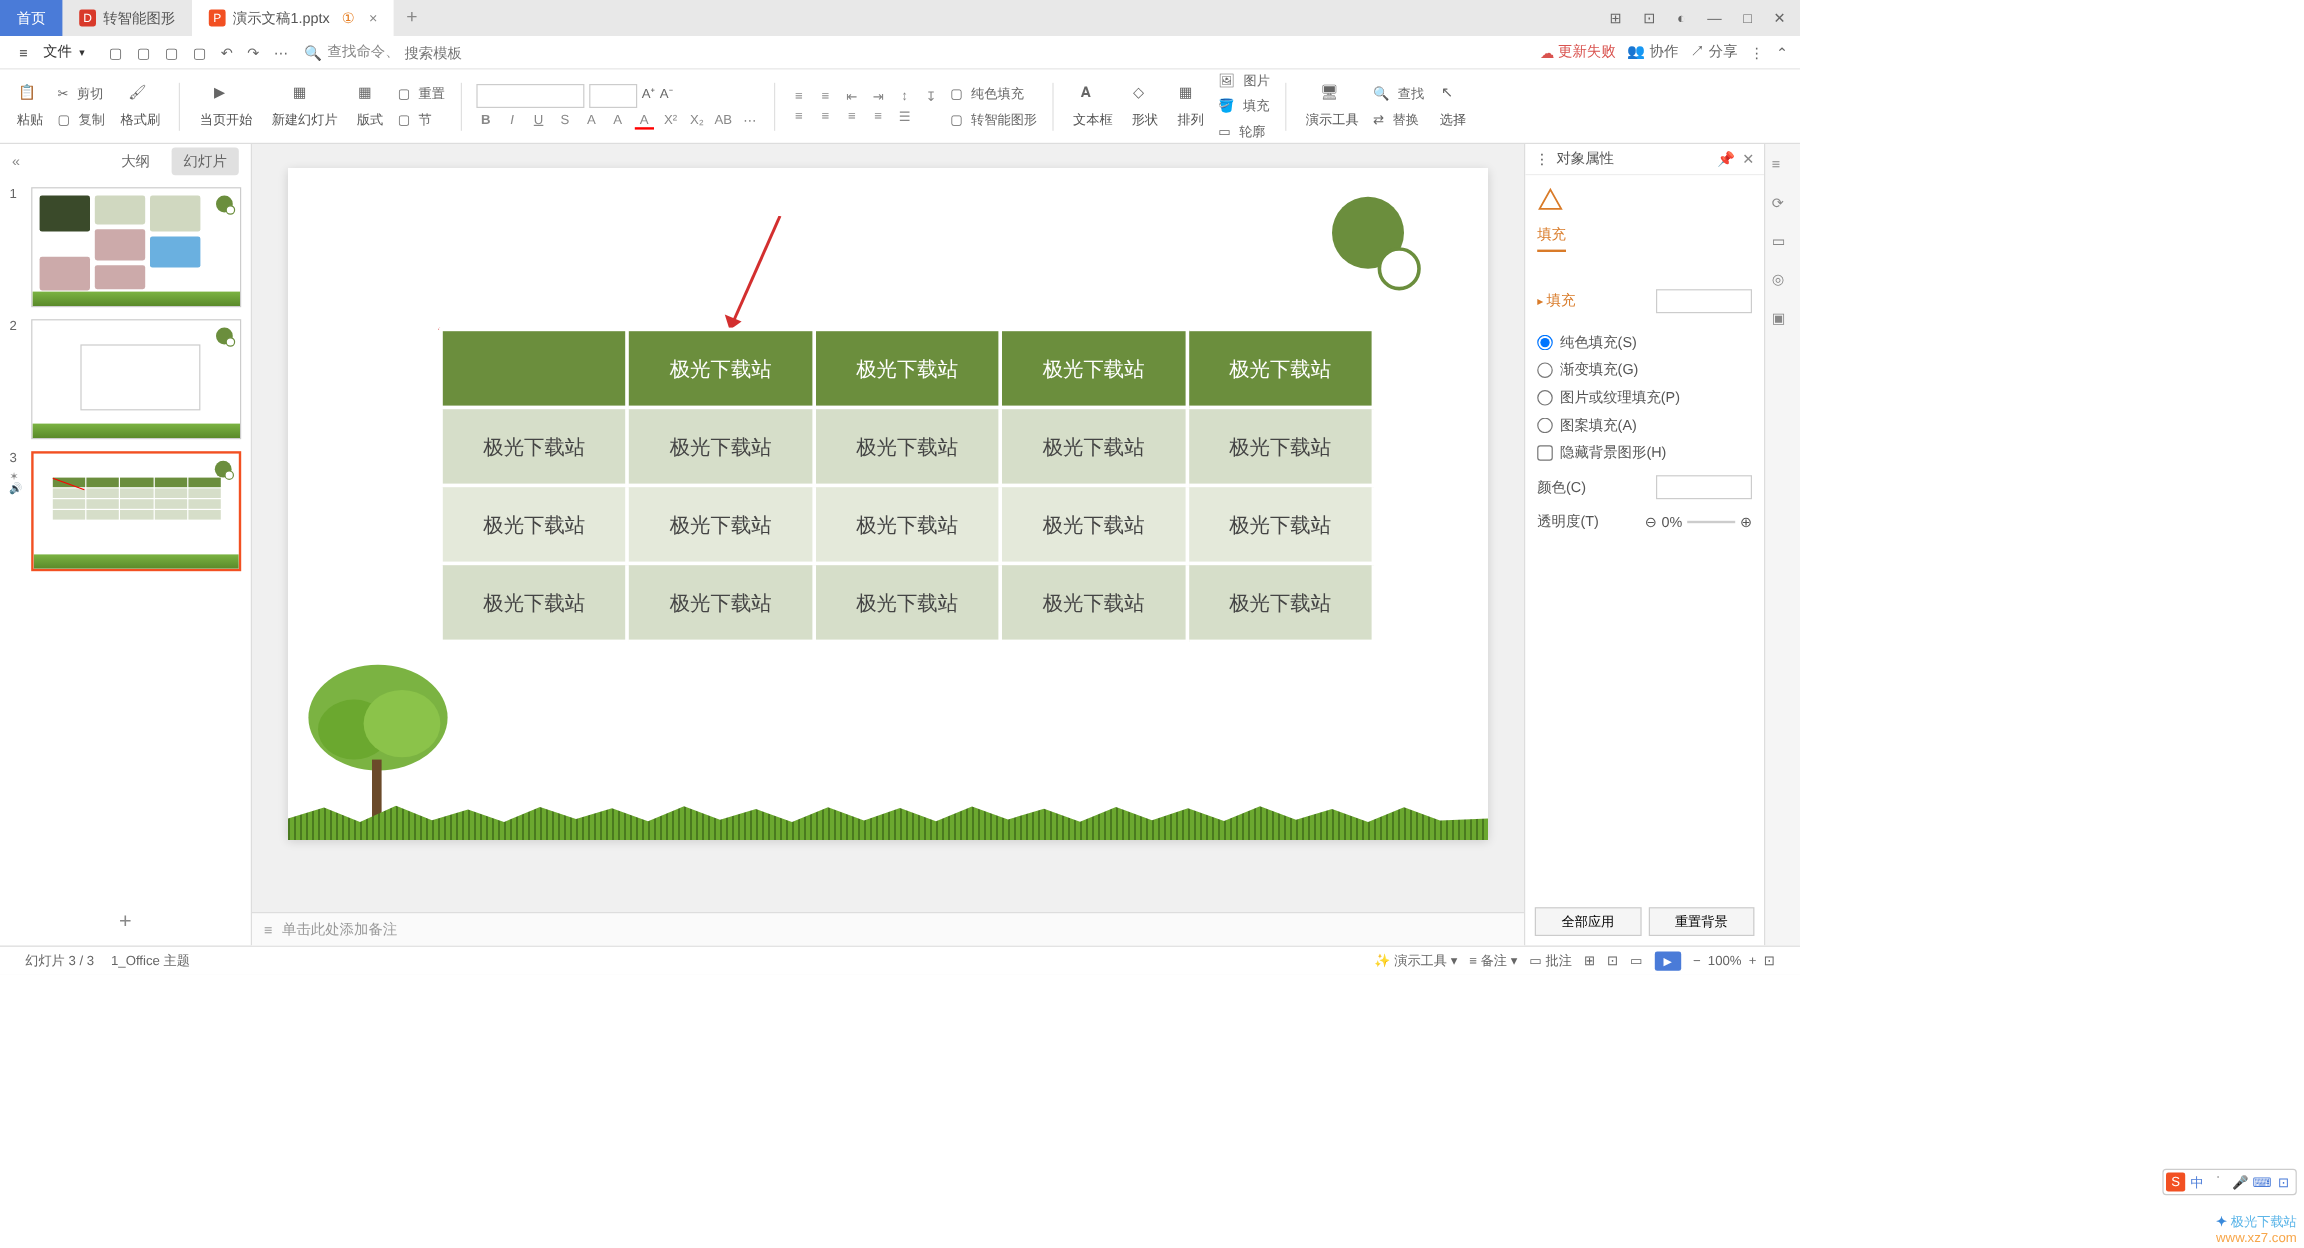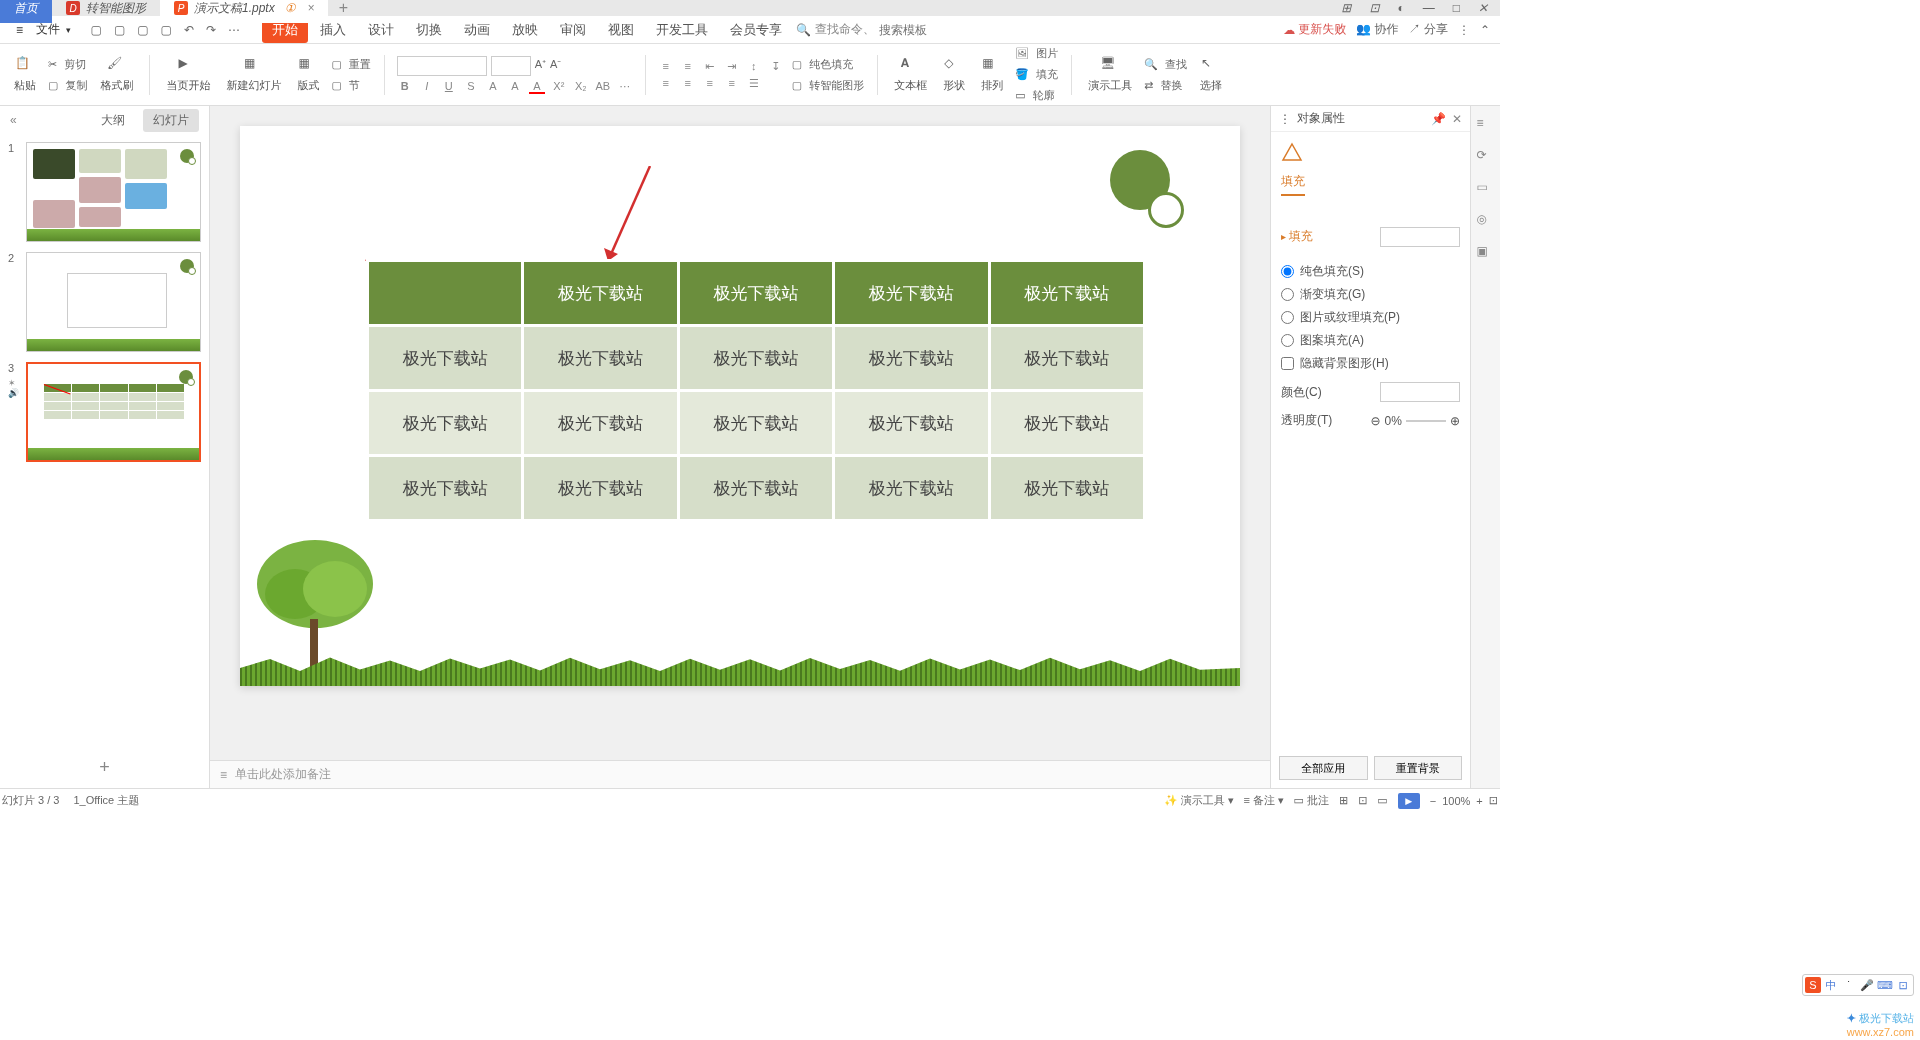--- a/index.html
+++ b/index.html
@@ -1,20 +1,20 @@
 <!DOCTYPE html>
 <html><head>
 <meta charset="utf-8">
 <style>
 *{box-sizing:border-box;margin:0;padding:0;font-family:"Microsoft YaHei",Arial,sans-serif;}
 body{background:#fff;font-size:12px;color:#333;overflow:hidden;}
 .app{width:1500px;height:812px;display:flex;flex-direction:column;background:#f5f5f5;}
 
 
-.titlebar{height:16px;background:#e8e8e8;display:flex;align-items:center;font-style:italic;}
+.titlebar{height:30px;background:#e8e8e8;display:flex;align-items:center;}
 .tab{height:30px;padding:0 14px;display:flex;align-items:center;gap:6px;font-size:12px;color:#555;cursor:pointer;position:relative;}
 .tab.active{background:#4a7bd8;color:#fff;}
 .tab .ic{width:14px;height:14px;display:inline-flex;align-items:center;justify-content:center;}
 .tab .close{margin-left:6px;opacity:.7;}
 .tab-warn{color:#e67e22;margin-left:4px;}
 .newtab{padding:0 10px;color:#888;font-size:16px;}
 .tbar-right{margin-left:auto;display:flex;align-items:center;gap:10px;padding-right:8px;color:#666;}
 .tbar-right span{padding:4px;}
 
 
@@ -97,21 +97,21 @@
 .rp-row{display:flex;align-items:center;justify-content:space-between;margin:10px 0;}
 .rp-select{width:80px;height:20px;border:1px solid #ccc;}
 .rp-foot{margin-top:auto;padding:8px;display:flex;gap:6px;}
 .rp-foot button{flex:1;height:24px;border:1px solid #ccc;background:#f5f5f5;font-size:11px;}
 
 
 .siderail{width:30px;background:#f5f5f5;border-left:1px solid #ddd;display:flex;flex-direction:column;align-items:center;gap:14px;padding-top:10px;color:#888;}
 .siderail span{width:18px;height:18px;}
 
 
-.statusbar{height:24px;background:#fff;border-top:1px solid #ddd;display:flex;align-items:center;padding:0 2px;font-size:11px;color:#666;gap:14px;}
+.statusbar{height:24px;background:#fff;border-top:1px solid #ddd;display:flex;align-items:center;padding:0 21px;font-size:11px;color:#666;gap:14px;}
 .sb-right{margin-left:auto;display:flex;align-items:center;gap:10px;}
 .playbtn{width:22px;height:16px;background:#4a7bd8;border-radius:2px;display:inline-flex;align-items:center;justify-content:center;color:#fff;font-size:9px;}
 .zoom{display:flex;align-items:center;gap:6px;}
 
 
 .ime{position:absolute;bottom:44px;right:6px;display:flex;gap:2px;background:#fff;border:1px solid #ccc;padding:2px;border-radius:3px;}
 .ime span{width:16px;height:16px;display:inline-flex;align-items:center;justify-content:center;font-size:11px;}
 .watermark{position:absolute;bottom:2px;right:6px;font-size:11px;color:#5bb5e8;}
 
 
@@ -164,32 +164,20 @@
         <span style="font-size:9px;">▾</span>
     </div>
     <div class="qat">
       <span>▢</span>
       <span>▢</span>
       <span>▢</span>
       <span>▢</span>
       <span>↶</span>
       <span>↷</span>
       <span>⋯</span>
-    </div>
-    <div class="mtabs">
-      <div class="mtab active">开始</div>
-      <div class="mtab">插入</div>
-      <div class="mtab">设计</div>
-      <div class="mtab">切换</div>
-      <div class="mtab">动画</div>
-      <div class="mtab">放映</div>
-      <div class="mtab">审阅</div>
-      <div class="mtab">视图</div>
-      <div class="mtab">开发工具</div>
-      <div class="mtab">会员专享</div>
     </div>
     <div class="searchcmd">
       <span>🔍</span>
       <span>查找命令、</span>
       <input class="searchinput" placeholder="搜索模板" style="">
     </div>
     <div class="mbar-right">
       <div class="upfail">
           <span>☁</span>
           <span>更新失败</span>

